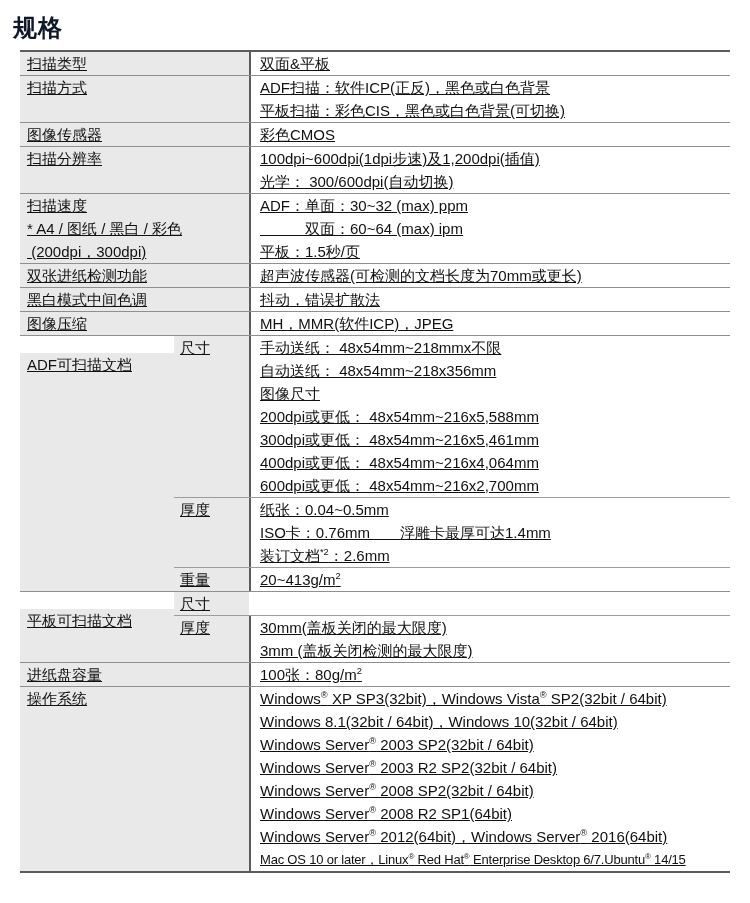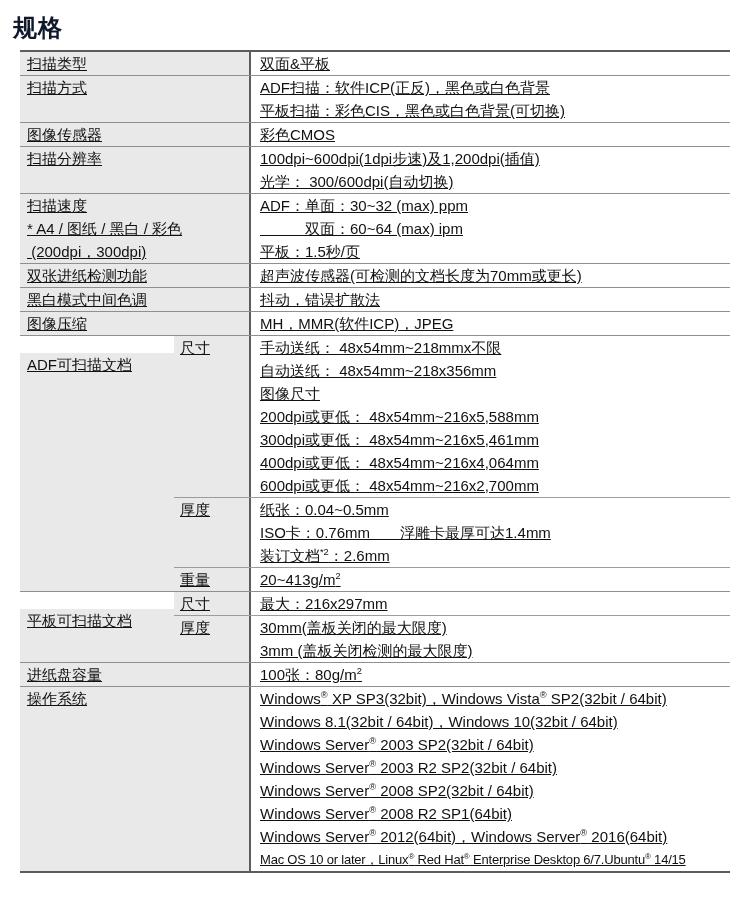--- a/index.html
+++ b/index.html
@@ -173,23 +173,20 @@
 
   <div class="row">
     <div class="mainlbl">
       <div class="line">平板可扫描文档</div>
     </div>
     <div class="subcol">
       <div class="subrow">
         <div class="sublbl">
           <div class="line">尺寸</div>
         </div>
-        <div class="val">
-          <div class="line">最大：216x297mm</div>
-        </div>
       </div>
       <div class="subrow">
         <div class="sublbl">
           <div class="line">厚度</div>
         </div>
         <div class="val">
           <div class="line">30mm(盖板关闭的最大限度)</div>
           <div class="line">3mm (盖板关闭检测的最大限度)</div>
         </div>
       </div>

